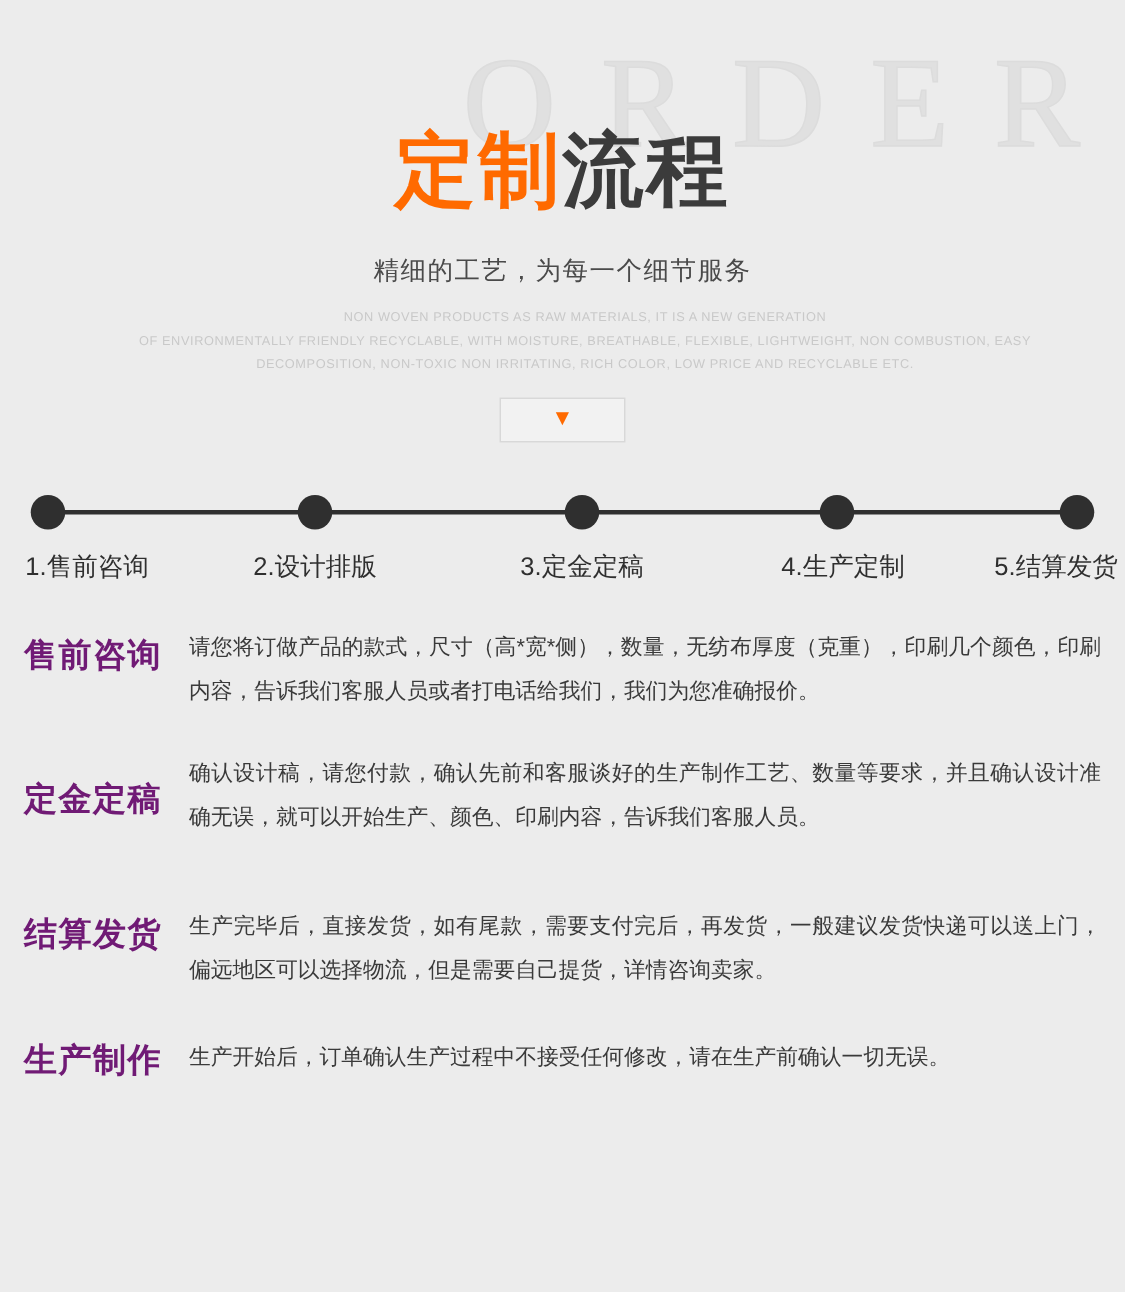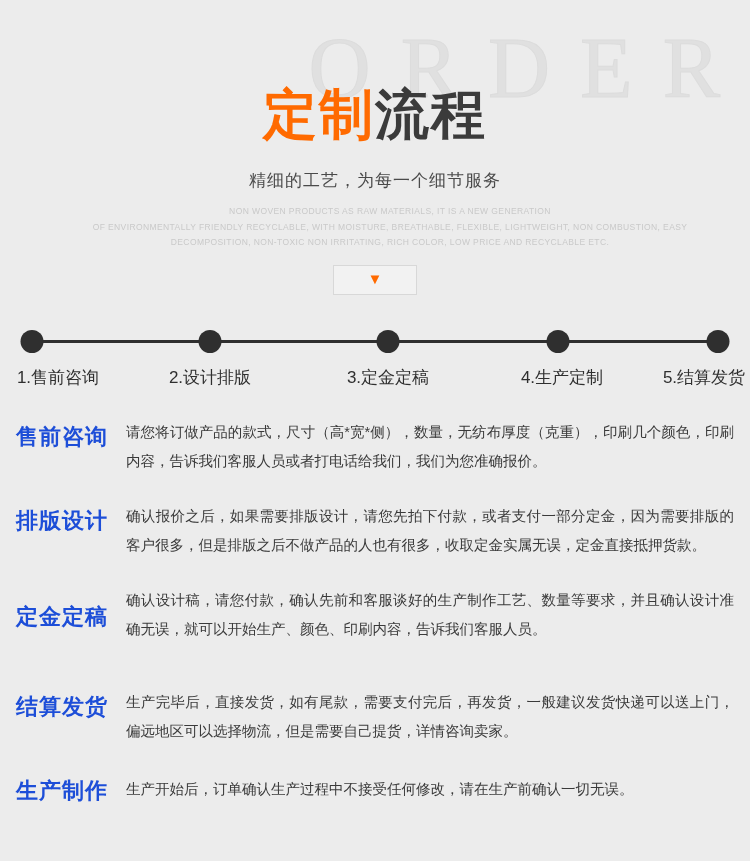--- a/index.html
+++ b/index.html
@@ -126,21 +126,21 @@
   }
   .step {
     display: flex;
     align-items: flex-start;
     margin-bottom: 26px;
   }
   .step-title {
     flex: 0 0 110px;
     font-size: 22px;
     font-weight: bold;
-    color: #1d4ed8;
+    color: #701a75;
     letter-spacing: 1px;
     line-height: 1.5;
     padding-top: 2px;
   }
   .step-body {
     flex: 1;
     font-size: 14.5px;
     line-height: 2.0;
     color: #3a3a3a;
     text-align: justify;
@@ -186,24 +186,20 @@
   <div class="tl-label" style="left:690px;">5.结算发货</div>
 </div>
 
 <div class="steps">
 
   <div class="step">
     <div class="step-title">售前咨询</div>
     <div class="step-body">请您将订做产品的款式，尺寸（高*宽*侧），数量，无纺布厚度（克重），印刷几个颜色，印刷内容，告诉我们客服人员或者打电话给我们，我们为您准确报价。</div>
   </div>
 
-  <div class="step">
-    <div class="step-title">排版设计</div>
-    <div class="step-body">确认报价之后，如果需要排版设计，请您先拍下付款，或者支付一部分定金，因为需要排版的客户很多，但是排版之后不做产品的人也有很多，收取定金实属无误，定金直接抵押货款。</div>
-  </div>
 
   <div class="step gap-big">
     <div class="step-title">定金定稿</div>
     <div class="step-body">确认设计稿，请您付款，确认先前和客服谈好的生产制作工艺、数量等要求，并且确认设计准确无误，就可以开始生产、颜色、印刷内容，告诉我们客服人员。</div>
   </div>
 
   <div class="step">
     <div class="step-title">结算发货</div>
     <div class="step-body">生产完毕后，直接发货，如有尾款，需要支付完后，再发货，一般建议发货快递可以送上门，偏远地区可以选择物流，但是需要自己提货，详情咨询卖家。</div>
   </div>

